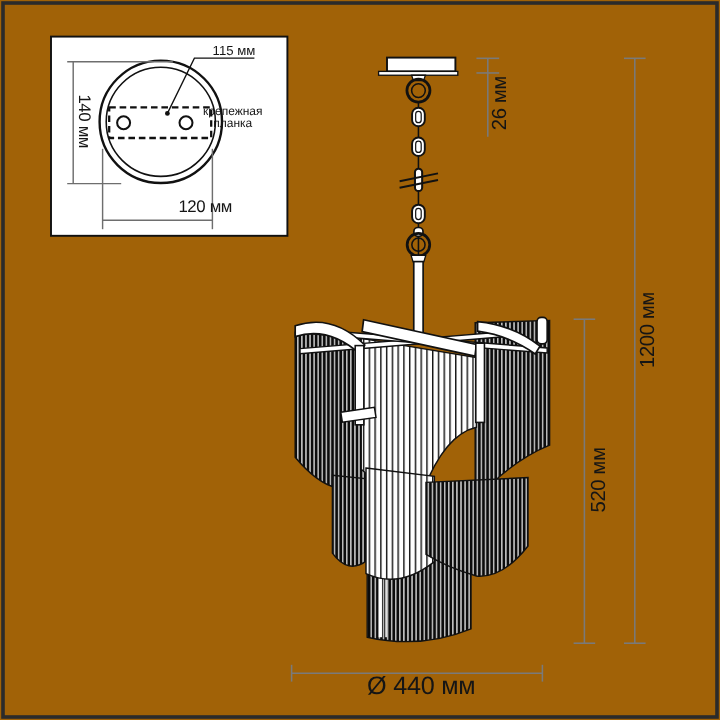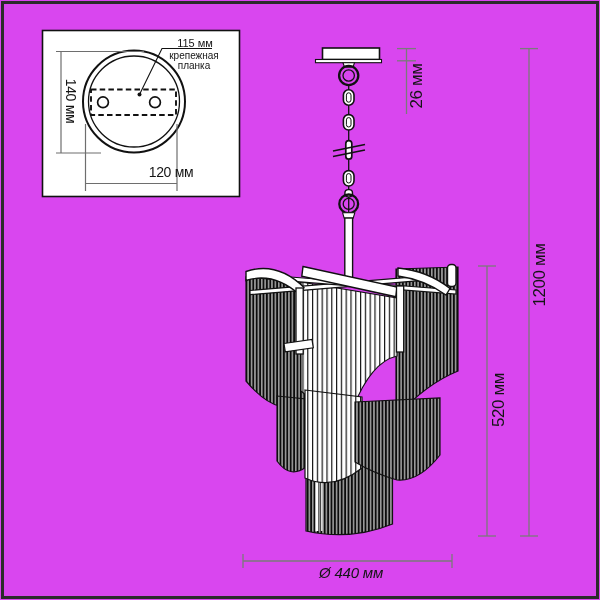--- a/index.html
+++ b/index.html
@@ -1,31 +1,31 @@
 <!DOCTYPE html>
 <html><head>
 <meta charset="utf-8">
 <style>
   html,body { margin:0; padding:0; background:#ffffff; }
   .page {
-    position:relative; width:600px; height:600px; background:#d946ef;
+    position:relative; width:600px; height:600px; background:#a16207;
     font-family:"Liberation Sans", sans-serif; color:#1a1a1a; overflow:hidden;
   }
   .frame {
     position:absolute; inset:1px; border:3px solid #2b2b2b; pointer-events:none;
   }
   svg.linework { position:absolute; left:0; top:0; }
   .lbl { position:absolute; white-space:nowrap; color:#151515; transform:translate(-50%,-50%); }
   .lbl.rot-ccw { transform:translate(-50%,-50%) rotate(-90deg); }
   .lbl.rot-cw  { transform:translate(-50%,-50%) rotate(90deg); }
   .dim-main { font-size:17px; letter-spacing:-0.4px; }
   .dim-inset { font-size:14px; letter-spacing:-0.3px; }
-  .dim-diam { font-size:15px; letter-spacing:-0.2px;font-style:italic; }
+  .dim-diam { font-size:21px; letter-spacing:-0.2px; }
   .plate-lbl { font-size:11px; }
-  .plate-caption { font-size:10px; line-height:1.08; text-align:center; }
+  .plate-caption { font-size:10px; line-height:1.08; text-align:center;margin-top:38px; }
   .plate-caption span { display:block; }
 </style>
 </head>
 <body>
 
 <div class="page">
 
   <svg class="linework" width="600" height="600" viewBox="0 0 600 600">
     <defs>
       <pattern id="pd" width="3.4" height="600" patternUnits="userSpaceOnUse">

